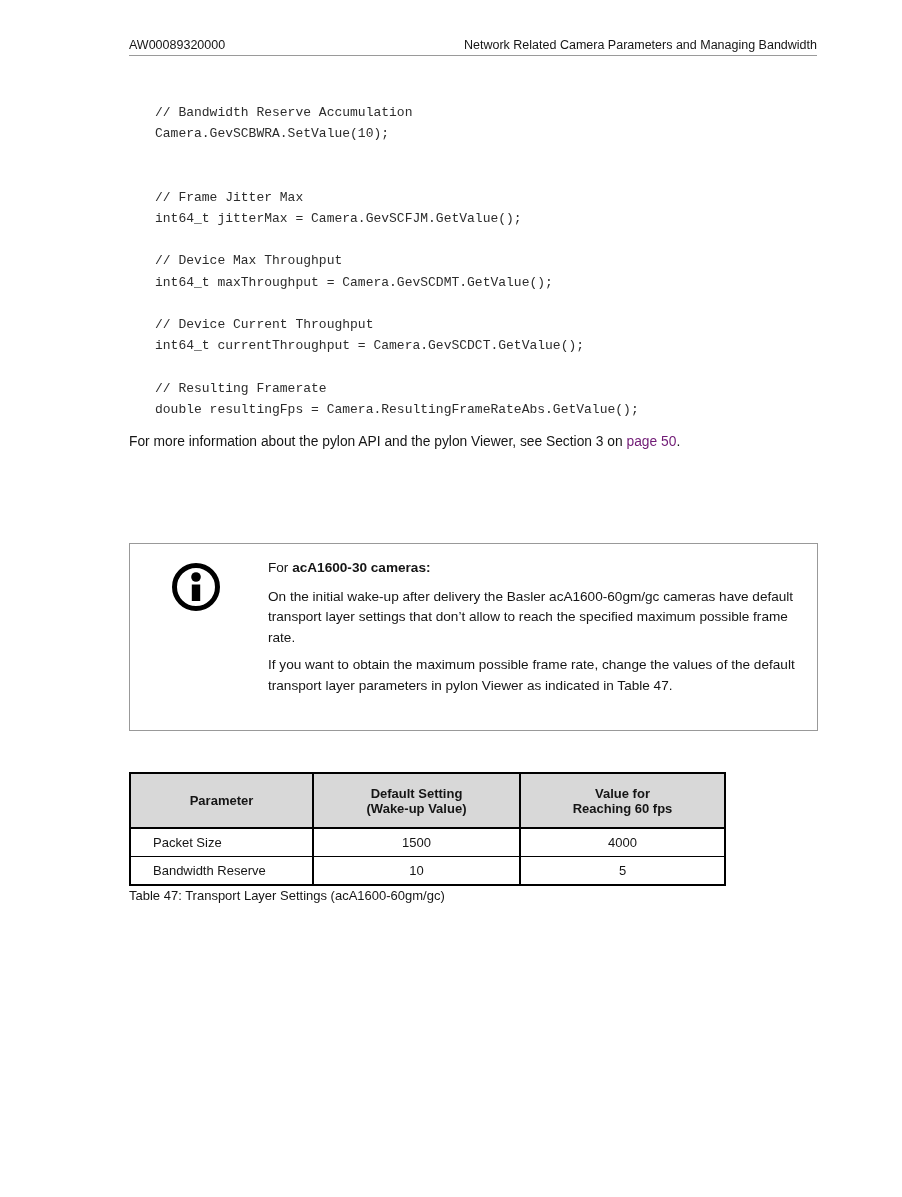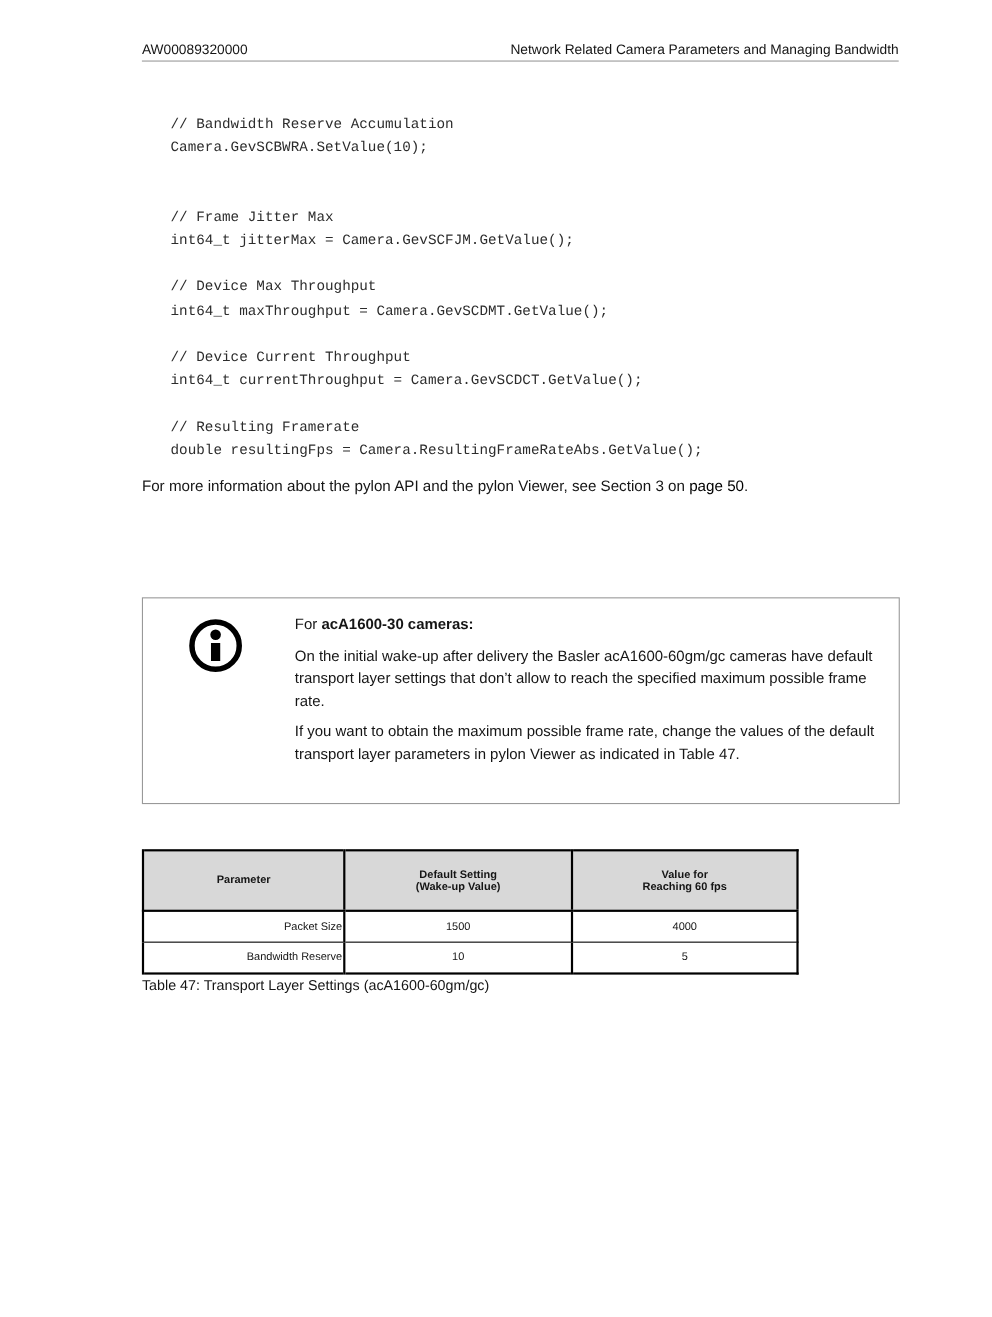--- a/index.html
+++ b/index.html
@@ -30,21 +30,21 @@
     color:#2c2c2c;
     white-space:pre;
   }
 
   
   .para {
     position:absolute; top:427px; left:129px; width:720px;
     font-size:13.8px; line-height:29px;
     white-space:nowrap;
   }
-  .link { color:#000000; text-decoration:none; cursor:pointer; }
+  .link { color:#701a75; text-decoration:none; cursor:pointer; }
 
   
   .note {
     position:absolute; top:543px; left:129px;
     width:689px; height:188px;
     box-sizing:border-box;
     border:1px solid #999999;
     background:#ffffff;
   }
   .note-icon { position:absolute; top:18px; left:41px; width:50px; height:50px; }
@@ -53,39 +53,39 @@
     font-size:13.6px; line-height:20.5px;
   }
   .note-title { font-weight:bold; margin:0 0 10px 0; }
   .note-subtitle { margin:0 0 8px 0; }
   .note-body p { margin:0 0 7px 0; }
 
   
   .params-table {
     position:absolute; top:772px; left:129px;
     border-collapse:collapse;
-    font-size:10px;
+    font-size:13px;
     background:#fff;
   }
   .params-table th, .params-table td { border:1px solid #000; }
   .params-table th {
     background:#d8d8d8;
     font-weight:bold;
     text-align:center; vertical-align:middle;
     white-space:pre-line;
     height:51px;
     border-bottom:2px solid #000;
   }
   .params-table th, .params-table td { border-left:2px solid #000; }
   .params-table { border:2px solid #000; }
   .params-table td { height:25px; vertical-align:middle; }
   .col-param { width:179px; }
   .col-default { width:203px; }
   .col-value { width:201px; }
-  .cell-left { text-align:right; padding-left:7px; }
+  .cell-left { text-align:left; padding-left:22px; }
   .cell-center { text-align:center; }
 
   .caption {
     position:absolute; top:888px; left:129px;
     font-size:13px;
   }
 
   
   .footer {
     position:absolute; top:1127px; left:129px; width:688px;

